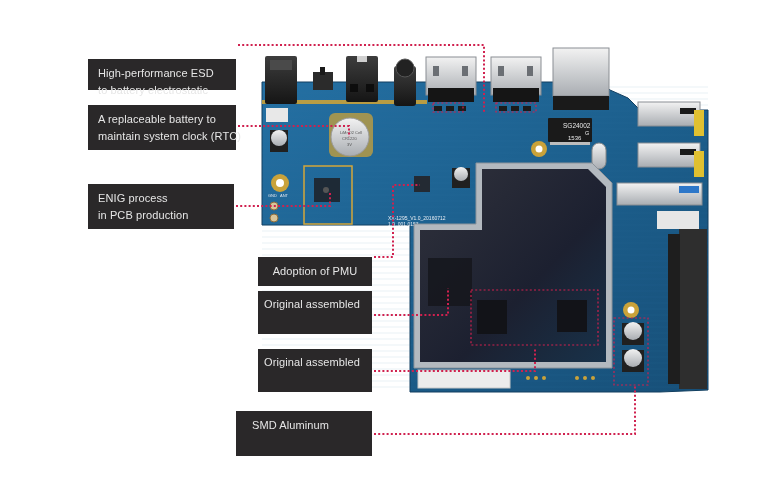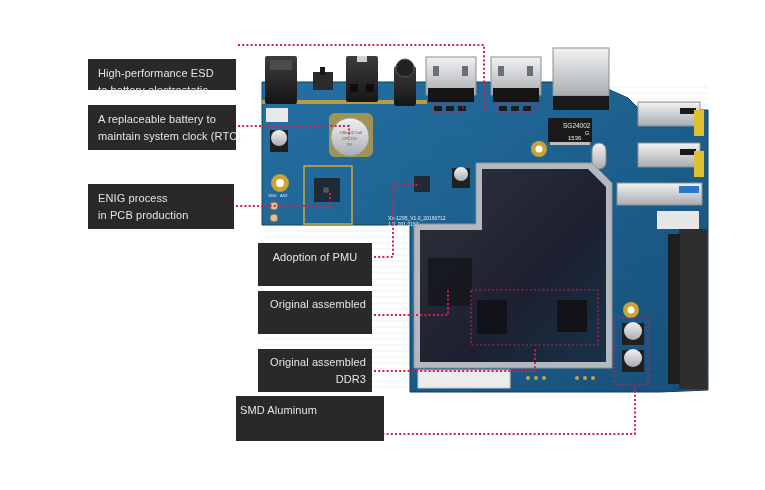--- a/index.html
+++ b/index.html
@@ -5,28 +5,28 @@
   html, body { margin: 0; padding: 0; background: #ffffff; }
   body { width: 765px; height: 490px; position: relative; overflow: hidden;
          font-family: "Liberation Sans", sans-serif; }
   #stage { position: absolute; left: 0; top: 0; width: 765px; height: 490px; }
   .callout {
     position: absolute; background: #2a2829; color: #e6e6e6;
     font-size: 11px; line-height: 17px; letter-spacing: 0.1px;
     box-sizing: border-box; padding: 6px 10px;
   }
   .callout .ln { display: block; white-space: nowrap; }
-  .callout.center { text-align: right; }
+  .callout.center { text-align: left; }
   #c-esd { left: 88px; top: 16px; width: 148px; height: 31px; margin-top: 43px; }
   #c-rtc { left: 88px; top: 105px; width: 148px; height: 45px; }
   #c-enig { left: 88px; top: 184px; width: 146px; height: 45px; padding-top: 6px; }
-  #c-pmu { left: 258px; top: 243px; width: 114px; height: 43px; padding: 6px 10px; text-align: center; }
+  #c-pmu { left: 258px; top: 257px; width: 114px; height: 29px; padding: 6px 10px; text-align: center; }
   #c-emmc { left: 258px; top: 291px; width: 114px; height: 43px; padding: 5px 6px; }
   #c-ddr3 { left: 258px; top: 349px; width: 114px; height: 43px; padding: 5px 6px; }
-  #c-smd { left: 236px; top: 396px; width: 148px; height: 45px; padding: 6px 4px; }
+  #c-smd { left: 236px; top: 411px; width: 136px; height: 45px; padding: 6px 16px; }
   .board-svg { position: absolute; left: 0; top: 0; }
 </style>
 </head>
 <body>
 
 <div id="stage">
 
   <svg class="board-svg" width="765" height="490" viewBox="0 0 765 490">
     <defs>
       <linearGradient id="pcbGrad" x1="0" y1="0" x2="1" y2="1">
@@ -246,18 +246,17 @@
     <span class="ln">in PCB production</span>
   </div>
   <div id="c-pmu" class="callout">
     <span class="ln">Adoption of PMU</span>
   </div>
   <div id="c-emmc" class="callout center">
     <span class="ln">Original assembled</span>
   </div>
   <div id="c-ddr3" class="callout center">
     <span class="ln">Original assembled</span>
-    <span class="ln">DDR3</span>
   </div>
   <div id="c-smd" class="callout">
     <span class="ln">SMD Aluminum</span>
   </div>
 </div>
 
 </body></html>

